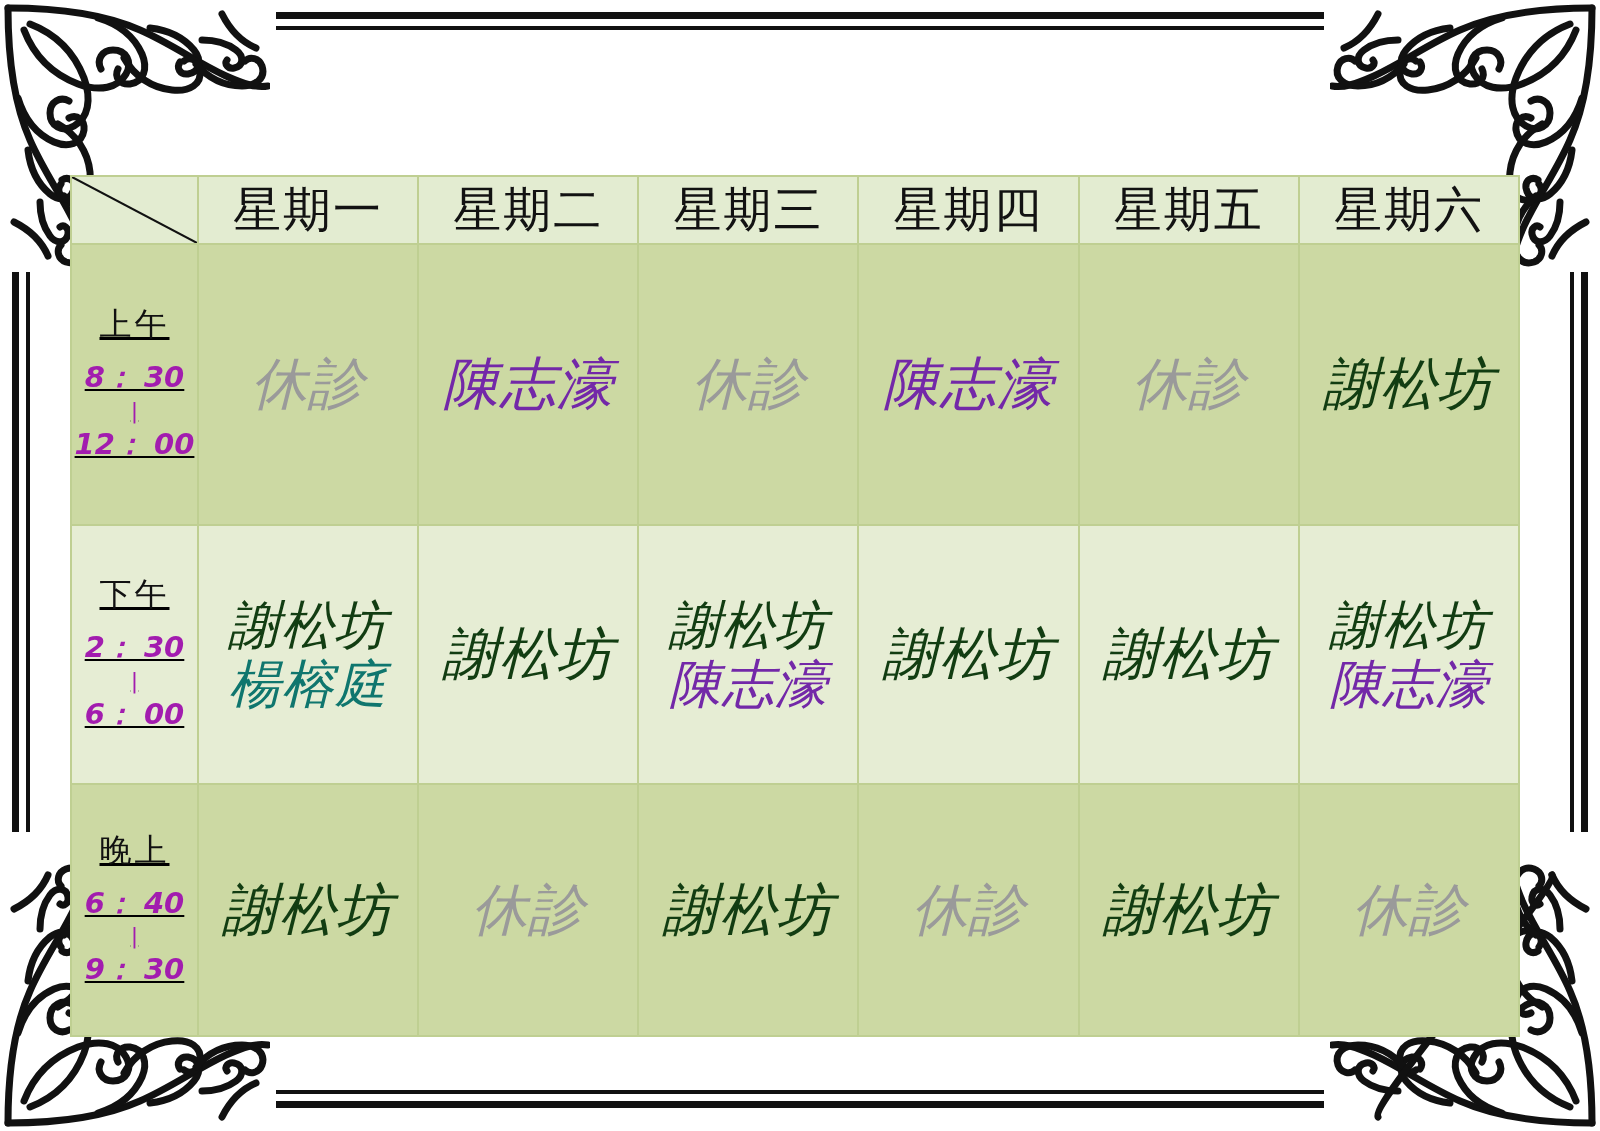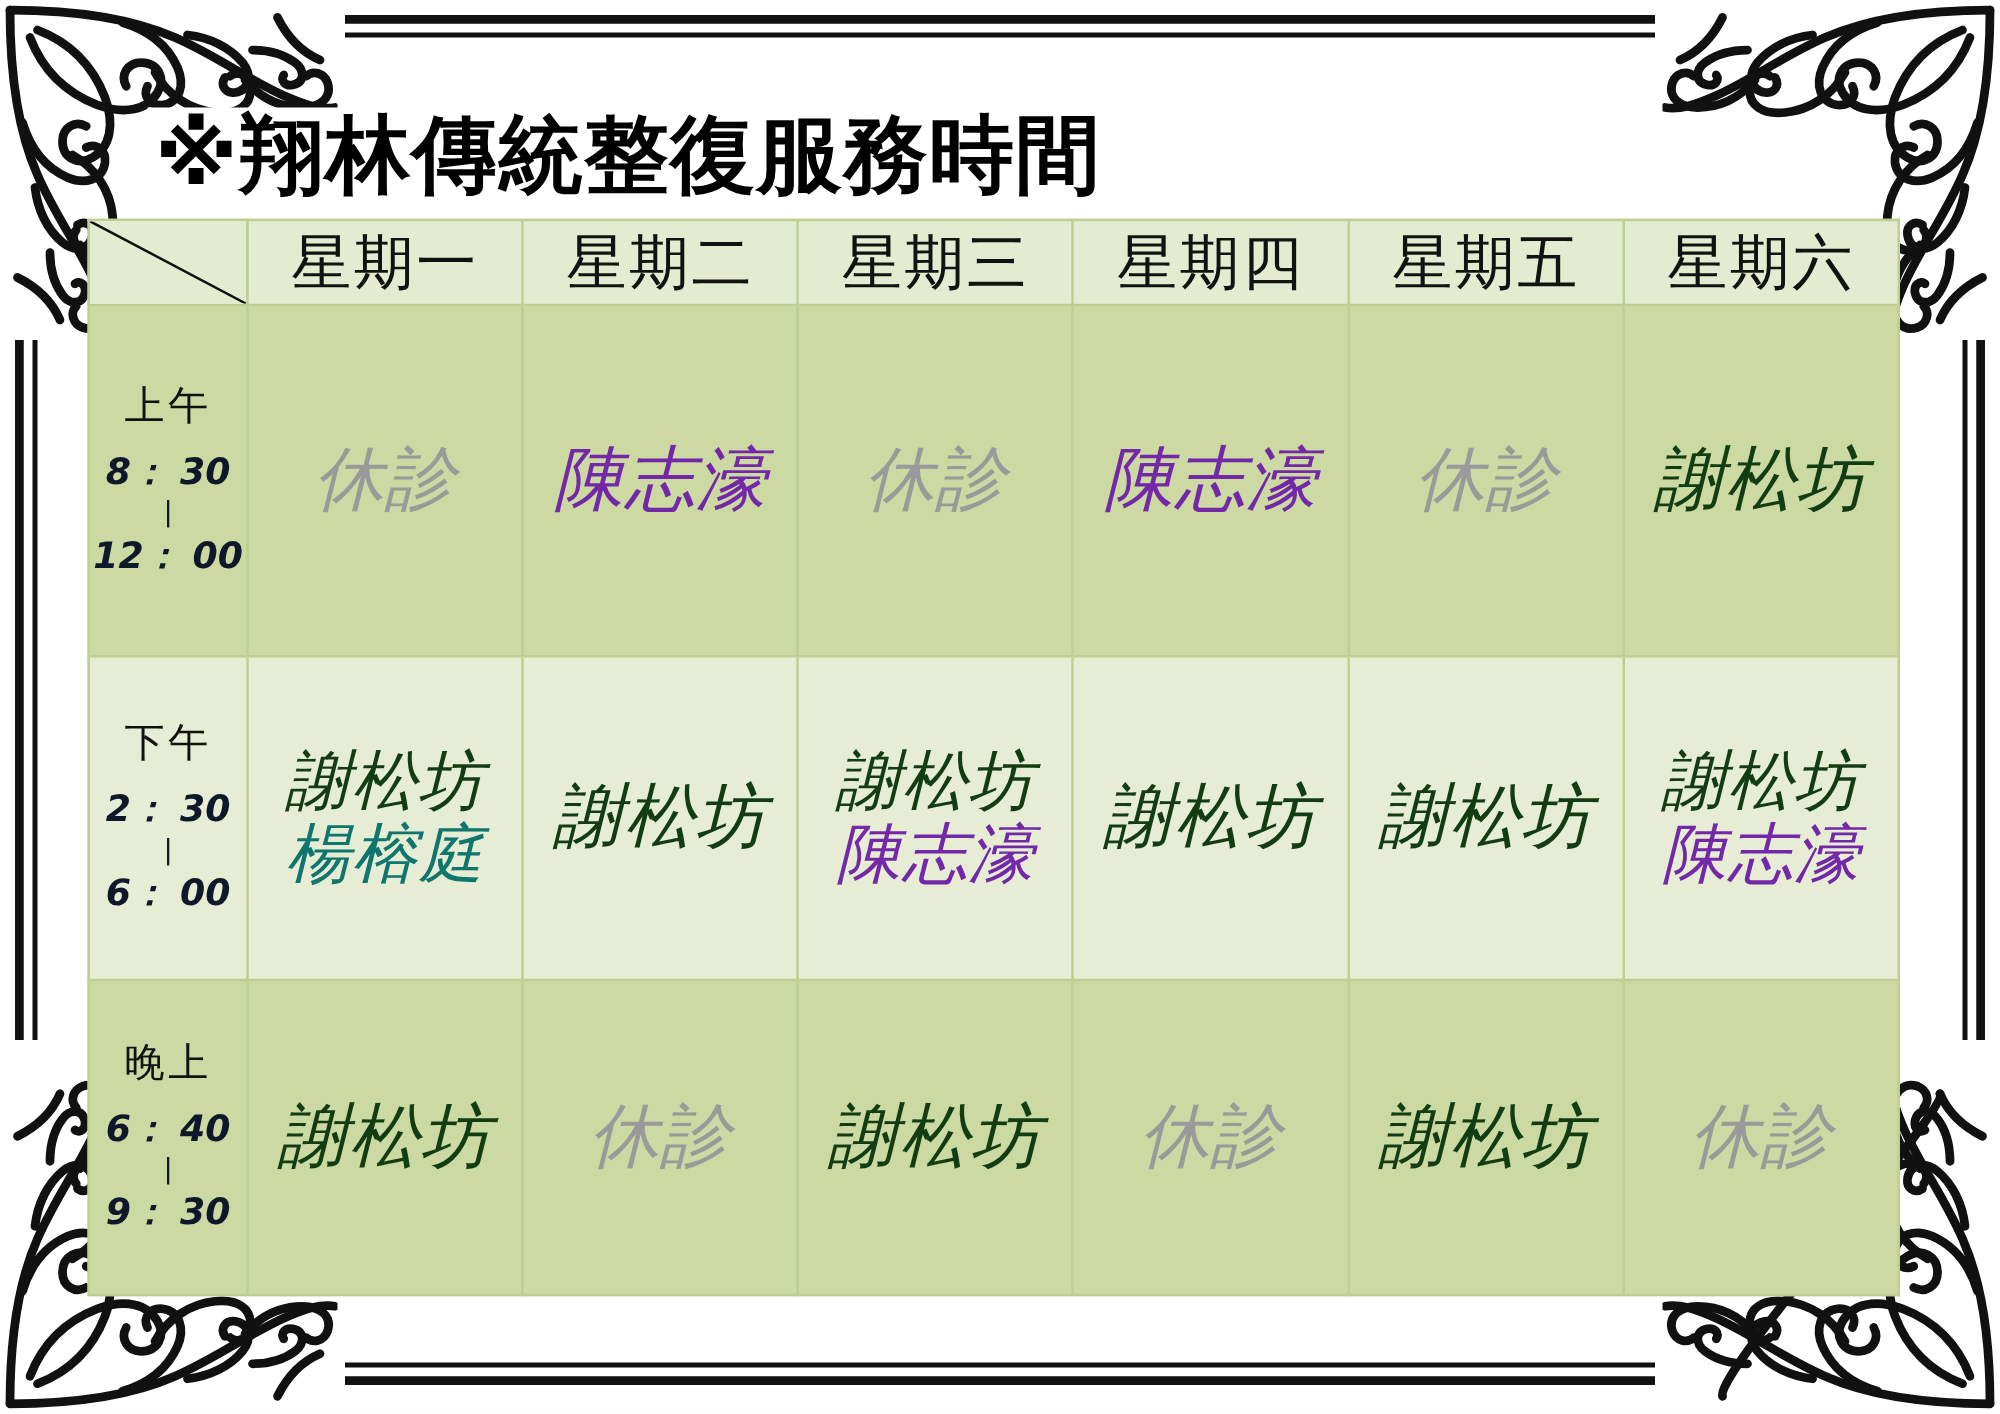--- a/index.html
+++ b/index.html
@@ -105,34 +105,35 @@
     position: absolute;
     left: 0; top: 0; right: 0; bottom: 0;
   }
   th.corner-head .slash svg { width: 100%; height: 100%; display: block; }
 
   
   td.time-cell {
     width: 125px;
     font-family: "DejaVu Serif", "Liberation Serif", serif;
     padding: 10px 4px;
+    text-decoration: underline;
   }
   .time-label {
     font-size: 32px;
     color: #111111;
     letter-spacing: 3px;
     line-height: 1.25;
     margin-bottom: 12px;
   }
   .time-range {
     font-family: "DejaVu Sans", "Liberation Sans", sans-serif;
     font-style: italic;
     font-weight: 700;
     font-size: 29px;
-    color: #0f172a;
+    color: #a21caf;
     line-height: 1.45;
     letter-spacing: 0px;
   }
   .time-range .dash {
     display: block;
     font-size: 22px;
     line-height: 1.1;
     font-style: normal;
     font-weight: 400;
   }
@@ -263,21 +264,20 @@
         <path d="M58 124 C76 134 88 152 90 172 C92 190 84 202 70 200 C60 199 56 190 61 184"></path>
         <path d="M124 58 C134 76 152 88 172 90 C190 92 202 84 200 70 C199 60 190 56 184 61"></path>
         <path d="M64 196 C78 208 86 224 86 242 C86 256 78 266 66 262 C58 259 56 250 61 245"></path>
         <path d="M196 64 C208 78 224 86 242 86 C256 86 266 78 262 66 C259 58 250 56 245 61"></path>
         <path d="M14 222 C30 230 42 242 48 256"></path>
         <path d="M222 14 C230 30 42 242 48 256"></path>
       </g>
     </svg>
   </div>
 
-  <div class="title">※翔林傳統整復服務時間</div>
 
   <div class="table-wrap">
     <table class="schedule">
       <thead>
         <tr class="head-row">
           <th class="corner-head">
             <span class="slash">
               <svg viewBox="0 0 125 66" preserveAspectRatio="none" xmlns="http://www.w3.org/2000/svg">
                 <line x1="0" y1="0" x2="125" y2="66" stroke="#111111" stroke-width="2" vector-effect="non-scaling-stroke"></line>
               </svg>

